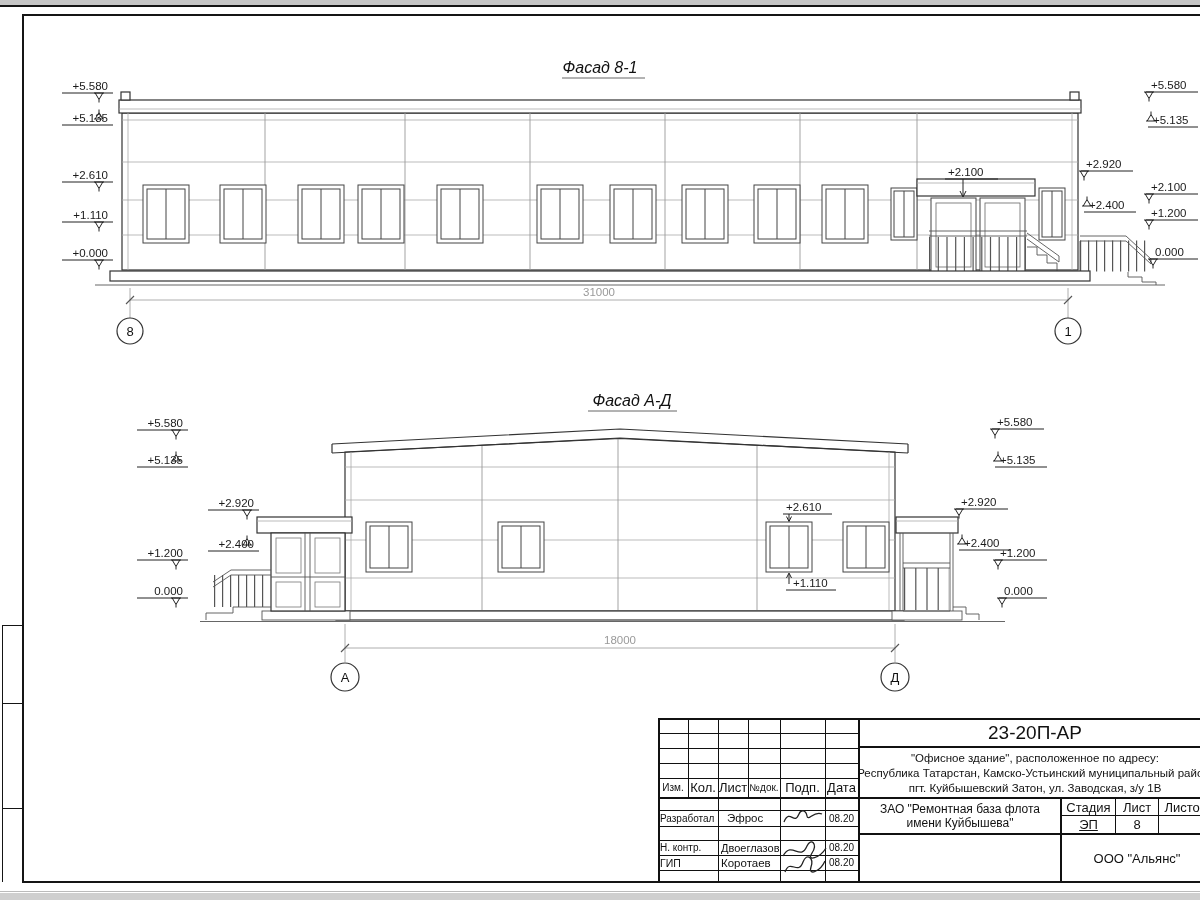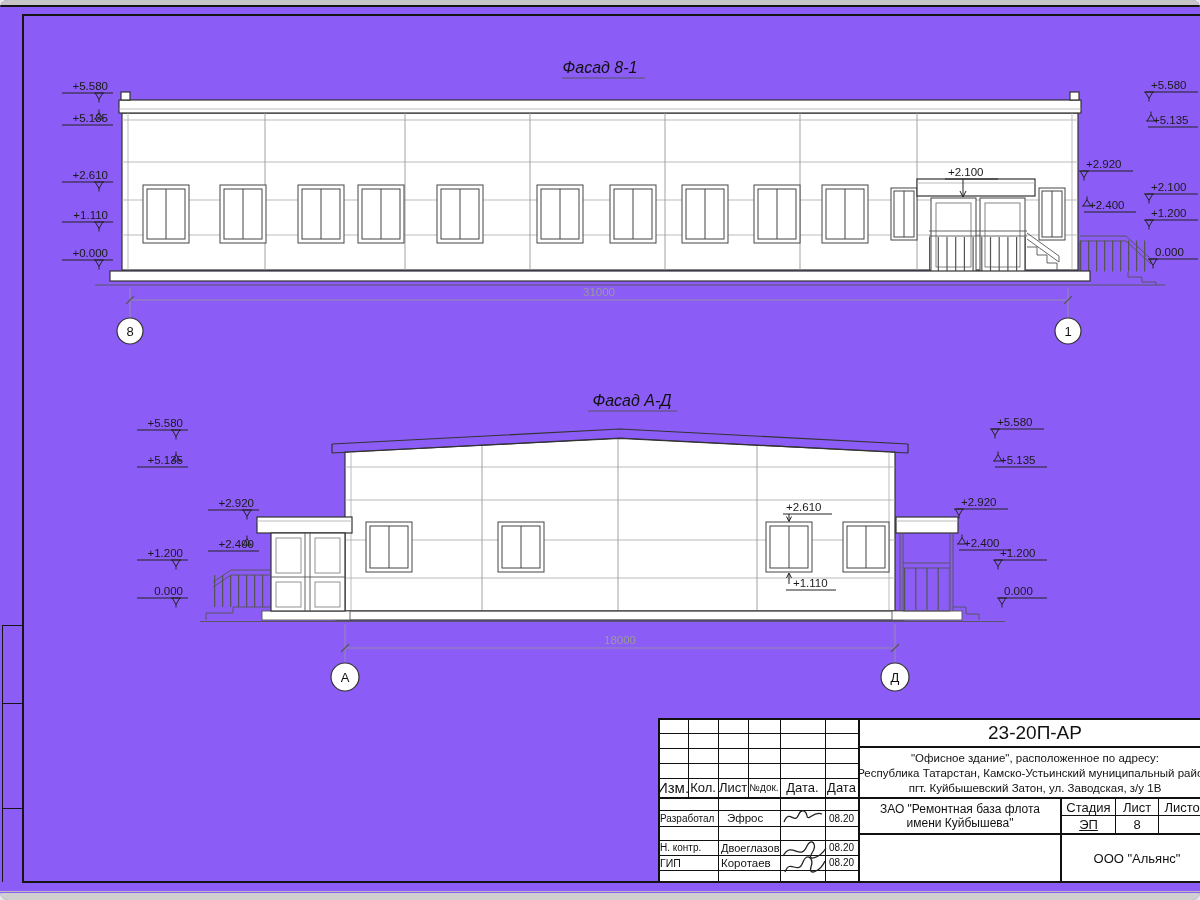--- a/index.html
+++ b/index.html
@@ -1,17 +1,17 @@
 <!DOCTYPE html>
 <html><head>
 <meta charset="utf-8">
 <style>
   html,body{margin:0;padding:0;background:#e8e8e8;}
-  #page{position:relative;width:1200px;height:900px;background:#8b5cf6;overflow:hidden;
-        font-family:"Liberation Sans",sans-serif;border-radius:8px;}
+  #page{position:relative;width:1200px;height:900px;background:#ffffff;overflow:hidden;
+        font-family:"Liberation Sans",sans-serif;}
   .abs{position:absolute;}
   .ln{position:absolute;background:#151515;}
   svg text{font-family:"Liberation Sans",sans-serif;}
   .elev{font-size:11.5px;fill:#1a1a1a;}
   .dimtx{font-size:11.5px;fill:#9a9a9a;}
   .axtx{font-size:13px;fill:#111;}
   .ftitle{font-size:16px;font-style:italic;fill:#111;}
   .thin{stroke:#aaa;stroke-width:.8;}
   .mid{stroke:#555;stroke-width:.9;}
   .main{stroke:#333;stroke-width:1.2;}
@@ -357,25 +357,25 @@
   <div class="tl" style="left:0;top:152px;width:200px;height:1px;"></div>
 
   <div class="tl" style="left:202px;top:28px;width:352px;height:2px;"></div>
   <div class="tl" style="left:202px;top:79px;width:352px;height:2px;"></div>
   <div class="tl" style="left:202px;top:115px;width:352px;height:2px;"></div>
   <div class="tl" style="left:402px;top:79px;width:2px;height:84px;"></div>
   <div class="tl" style="left:457px;top:79px;width:1px;height:36px;"></div>
   <div class="tl" style="left:500px;top:79px;width:1px;height:36px;"></div>
   <div class="tl" style="left:402px;top:97px;width:152px;height:1px;"></div>
 
-  <div class="cell" style="left:0;top:60px;width:30px;height:19px;font-size:15px;">Изм.</div>
+  <div class="cell" style="left:0;top:60px;width:30px;height:19px;font-size:10px;">Изм.</div>
   <div class="cell" style="left:30px;top:60px;width:30px;height:19px;font-size:13px;">Кол.</div>
   <div class="cell" style="left:60px;top:60px;width:30px;height:19px;font-size:13px;">Лист</div>
   <div class="cell" style="left:90px;top:60px;width:32px;height:19px;font-size:10px;">№док.</div>
-  <div class="cell" style="left:122px;top:60px;width:45px;height:19px;font-size:13px;">Дата.</div>
+  <div class="cell" style="left:122px;top:60px;width:45px;height:19px;font-size:13px;">Подп.</div>
   <div class="cell" style="left:167px;top:60px;width:33px;height:19px;font-size:13px;">Дата</div>
 
   <div class="cell" style="left:2px;top:92px;width:58px;height:16px;font-size:10px;justify-content:flex-start;">Разработал</div>
   <div class="cell" style="left:69px;top:92px;width:59px;height:16px;font-size:11.5px;justify-content:flex-start;">Эфрос</div>
   <div class="cell" style="left:167px;top:92px;width:33px;height:16px;font-size:10px;">08.20</div>
   <div class="cell" style="left:2px;top:122px;width:58px;height:15px;font-size:10px;justify-content:flex-start;">Н. контр.</div>
   <div class="cell" style="left:63px;top:122px;width:59px;height:15px;font-size:11px;justify-content:flex-start;">Двоеглазов</div>
   <div class="cell" style="left:167px;top:122px;width:33px;height:15px;font-size:10px;">08.20</div>
   <div class="cell" style="left:2px;top:137px;width:58px;height:15px;font-size:10.5px;justify-content:flex-start;">ГИП</div>
   <div class="cell" style="left:63px;top:137px;width:59px;height:15px;font-size:11.5px;justify-content:flex-start;">Коротаев</div>

